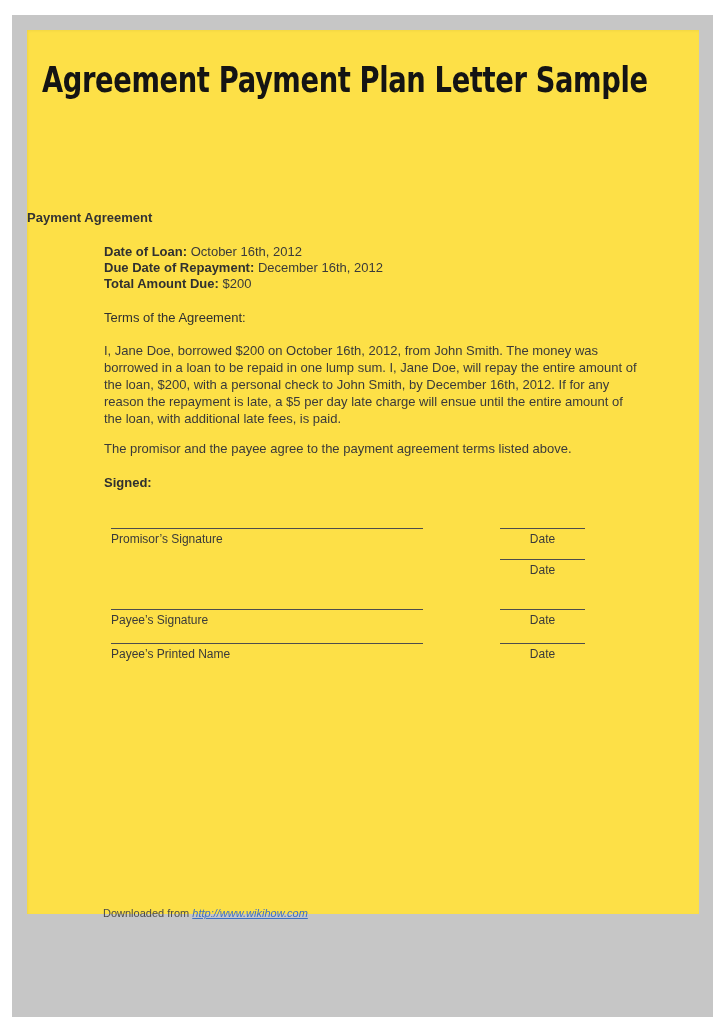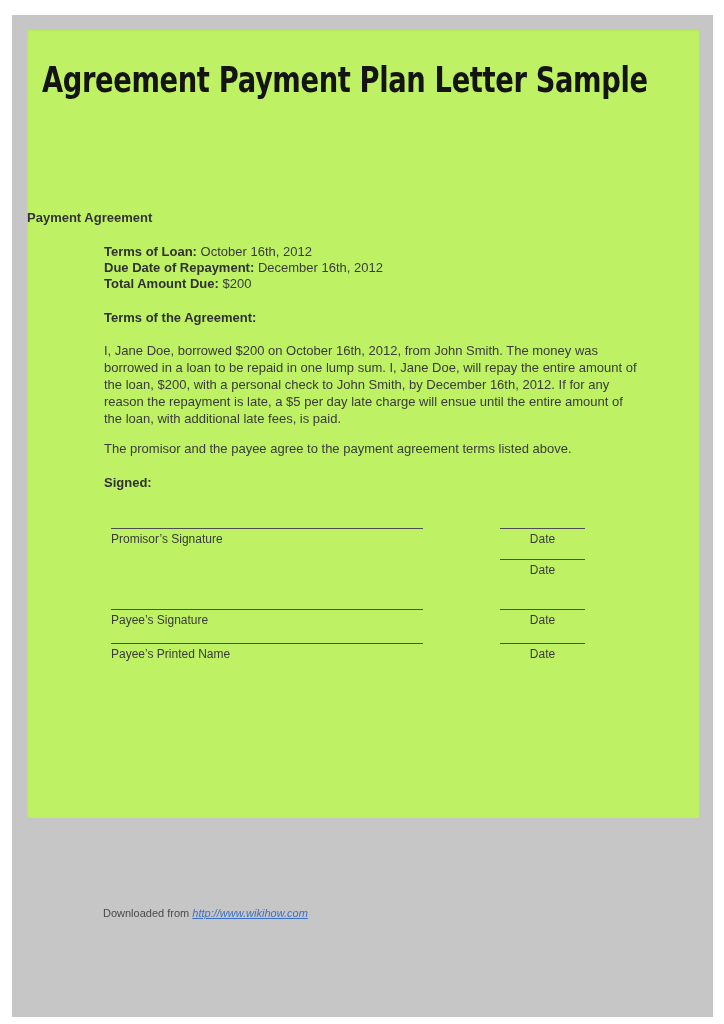--- a/index.html
+++ b/index.html
@@ -13,22 +13,22 @@
   }
   .frame {
     position: absolute;
     left: 12px; top: 15px;
     width: 701px; height: 1002px;
     background: #c6c6c6;
   }
   .page {
     position: absolute;
     left: 27px; top: 30px;
-    width: 672px; height: 788px;
-    background: #bef264;
+    width: 672px; height: 884px;
+    background: #fde047;
     box-shadow: inset 1px 1px 3px rgba(0,0,0,0.05);
   }
   .page-title {
     position: absolute;
     left: 15px; top: 26px;
     font-family: "DejaVu Sans", sans-serif;
     font-weight: bold;
     font-size: 36px;
     line-height: 48px;
     color: #141414;
@@ -51,21 +51,21 @@
     left: 77px; top: 214px;
     font-size: 13px;
     line-height: 16px;
     color: #3a3a3a;
   }
   .meta-label { font-weight: bold; color: #303030; }
   .terms-heading {
     position: absolute;
     left: 77px; top: 280px;
     font-size: 13px;
-    font-weight: bold;
+    font-weight: normal;
     color: #303030;
   }
   .terms-body {
     position: absolute;
     left: 77px; top: 312px;
     width: 534px;
     font-size: 13px;
     line-height: 17px;
     color: #3a3a3a;
   }
@@ -119,21 +119,21 @@
 <div class="frame"></div>
 
 <div class="page">
 
   <h1 class="page-title">Agreement Payment Plan Letter Sample</h1>
 
   <div class="doc-heading">Payment Agreement</div>
 
   <div class="meta-block">
     <div>
-      <span class="meta-label">Terms of Loan:</span>
+      <span class="meta-label">Date of Loan:</span>
       <span class="meta-value">October 16th, 2012</span>
     </div>
     <div>
       <span class="meta-label">Due Date of Repayment:</span>
       <span class="meta-value">December 16th, 2012</span>
     </div>
     <div>
       <span class="meta-label">Total Amount Due:</span>
       <span class="meta-value">$200</span>
     </div>

